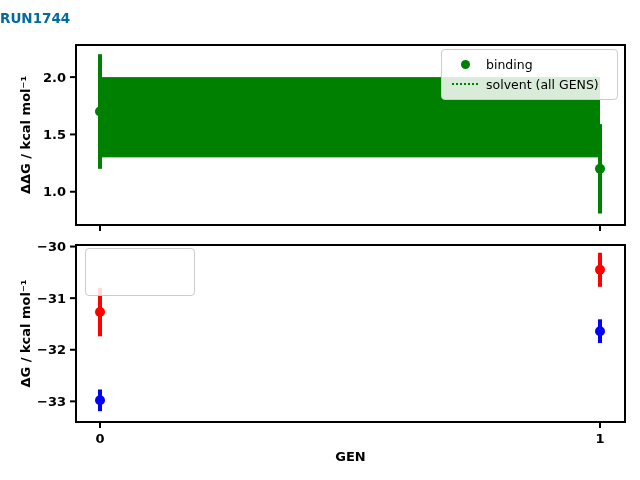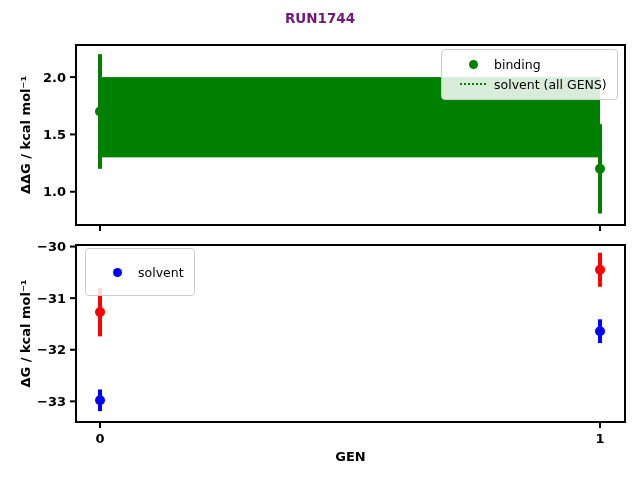--- a/index.html
+++ b/index.html
@@ -1,24 +1,24 @@
 <!DOCTYPE html>
 <html><head>
 <meta charset="utf-8">
 <style>
   html,body{margin:0;padding:0;}
   body{width:640px;height:480px;background:#ffffff;position:relative;overflow:hidden;
        font-family:"DejaVu Sans",sans-serif;}
-  .fig-title{position:absolute;top:10px;left:0;width:640px;text-align:center;
-       font-size:13.5px;font-weight:bold;color:#701a75;}
+  .fig-title{position:absolute;top:10px;left:0;width:640px;
+       font-size:13.5px;font-weight:bold;color:#0369a1;}
   svg{position:absolute;top:0;left:0;}
   .tick{font-family:"DejaVu Sans",sans-serif;font-size:13px;font-weight:bold;fill:#000;}
   .axlabel{font-family:"DejaVu Sans",sans-serif;font-size:13px;font-weight:bold;fill:#000;}
   .legend{position:absolute;background:rgba(255,255,255,0.85);border:1px solid #cccccc;
-       border-radius:4px;padding:5px 18px;box-sizing:border-box;display:flex;
+       border-radius:4px;padding:5px 10px;box-sizing:border-box;display:flex;
        flex-direction:column;justify-content:space-around;}
   .legend-top{left:441px;top:49px;width:177px;height:51px;}
   .legend-bottom{left:85px;top:248px;width:110px;height:48px;}
   .legend-item{display:flex;align-items:center;height:20px;}
   .marker-col{width:26px;flex:none;display:flex;justify-content:center;align-items:center;}
   .marker-dot{width:9px;height:9px;border-radius:50%;background:#000;}
   .marker-dotted{width:26px;height:0;border-top:2.5px dotted #000;}
   .legend-label{font-size:12.5px;color:#000;margin-left:8px;white-space:nowrap;}
 </style>
 </head>
@@ -76,19 +76,13 @@
   </div>
   <div class="legend-item">
     <span class="marker-col">
         <span class="marker-dotted" style="border-top-color: rgb(0, 128, 0);"></span>
       </span>
     <span class="legend-label">solvent (all GENS)</span>
   </div>
 </div>
 
 <div class="legend legend-bottom">
-  <div class="legend-item">
-    <span class="marker-col">
-        <span class="marker-dot" style="background: rgb(0, 0, 255);"></span>
-      </span>
-    <span class="legend-label">solvent</span>
-  </div>
 </div>
 
 </body></html>

